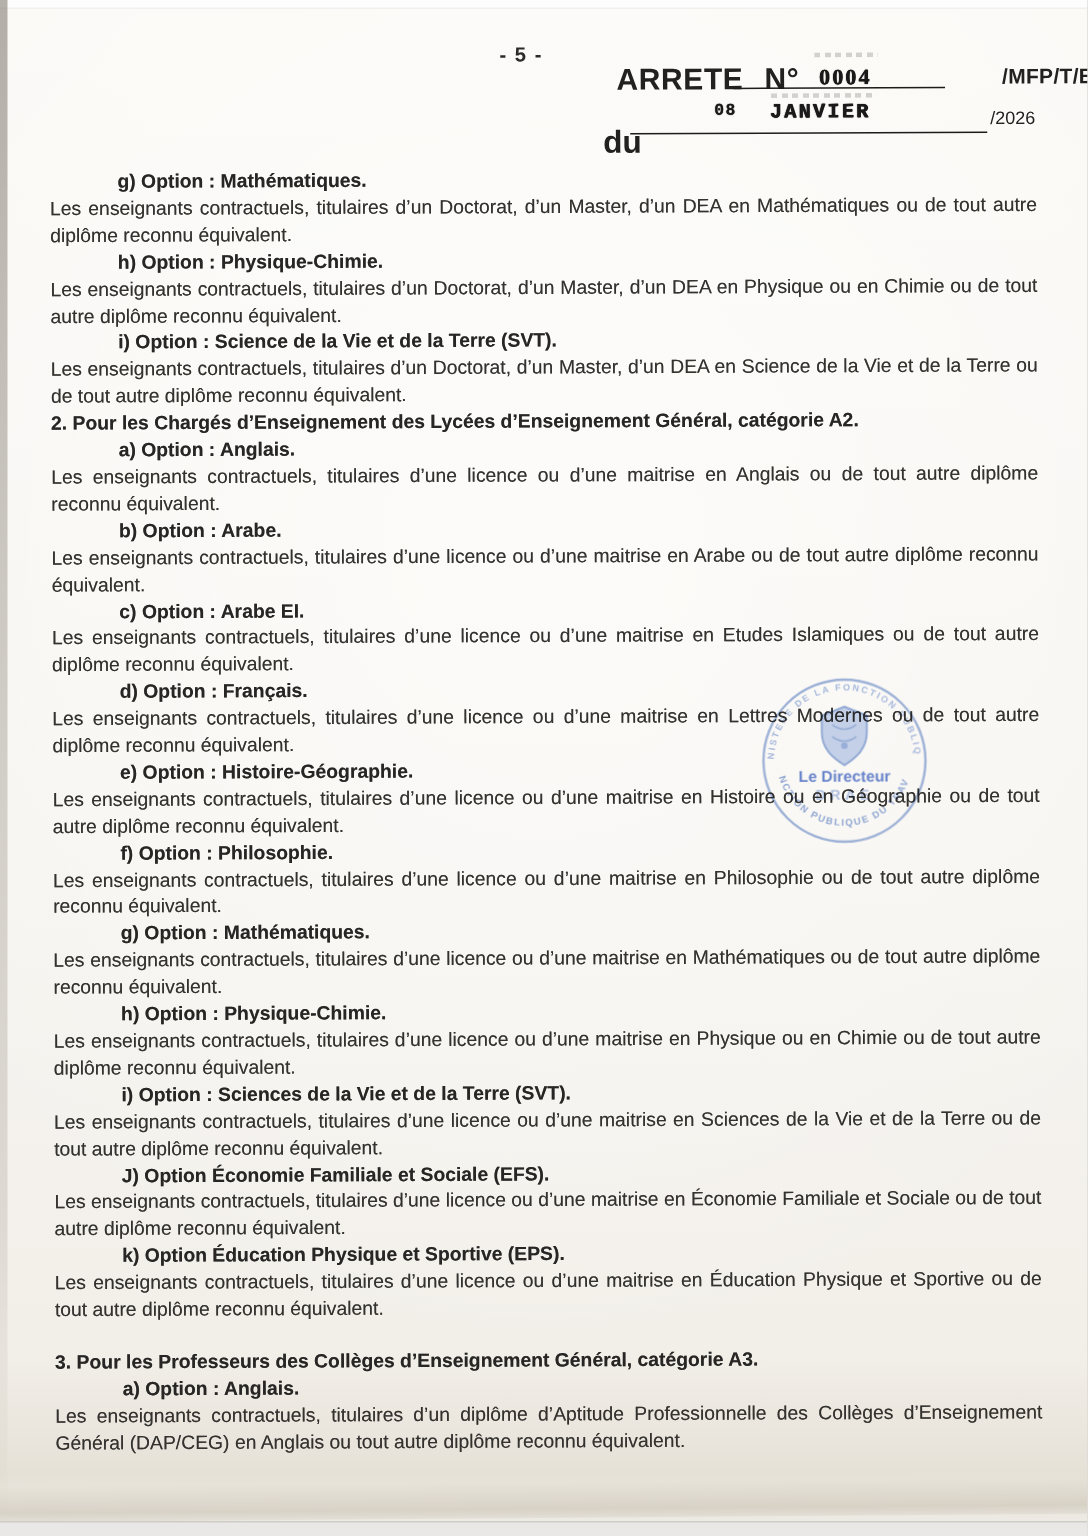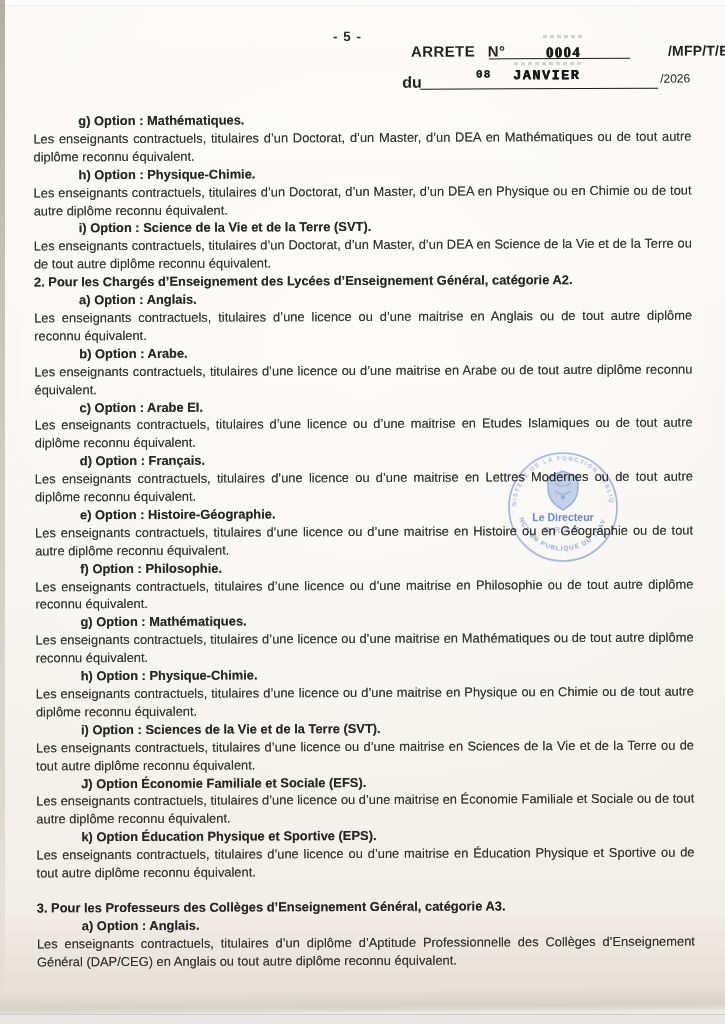--- a/index.html
+++ b/index.html
@@ -20,25 +20,25 @@
   .top-strip{position:absolute;top:0;left:0;right:0;height:5px;background:#fdfdfd;border-bottom:1px solid rgba(0,0,0,.05);}
   .left-strip{position:absolute;left:0;top:0;height:1010px;width:5px;
     background:linear-gradient(180deg,rgba(120,113,102,.55),rgba(150,144,133,.45) 40%,rgba(170,164,152,.30) 80%,rgba(170,164,152,0));}
   .bottom-band{position:absolute;left:-6px;right:-6px;top:988px;height:24px;
     background:linear-gradient(180deg,rgba(186,176,158,0) 0%,rgba(186,176,158,.40) 75%,rgba(186,176,158,.18) 100%);
     transform:rotate(-0.45deg);}
   .bottom-strip{position:absolute;left:0;right:0;bottom:0;height:9px;background:#e9e8e6;border-top:1px solid #cfccc6;}
 
   
   .pageno{position:absolute;left:335px;top:29px;font-weight:bold;font-size:13.5px;letter-spacing:1px;color:#2b2a28;}
-  .hdr-line1-label{position:absolute;left:413px;top:43px;font-weight:bold;font-size:15px;color:#222120;letter-spacing:.4px;word-spacing:8px;}
+  .hdr-line1-label{position:absolute;left:413px;top:43px;font-weight:bold;font-size:20px;color:#222120;letter-spacing:.4px;word-spacing:8px;}
   .u1{position:absolute;left:491px;top:41px;width:141px;height:18px;border-bottom:1.8px solid #1d1c1b;}
   .stamp-0004{position:absolute;left:548px;top:45px;font-family:Liberation Serif, serif;font-weight:bold;font-size:14.5px;letter-spacing:1.5px;color:#191919;text-shadow:0 0 .7px #111,.4px 0 .4px #222;}
   .hdr-mfp{position:absolute;left:670px;top:44px;font-weight:bold;font-size:14px;color:#222120;letter-spacing:.2px;}
-  .hdr-du{position:absolute;left:404px;top:74px;font-weight:bold;font-size:16px;color:#222120;}
+  .hdr-du{position:absolute;left:404px;top:84px;font-weight:bold;font-size:21px;color:#222120;}
   .u2{position:absolute;left:422px;top:71px;width:238px;height:18px;border-bottom:1.8px solid #1d1c1b;}
   .stamp-08{position:absolute;left:478px;top:69px;font-family:"Liberation Mono","DejaVu Sans Mono",monospace;font-weight:bold;font-size:11px;letter-spacing:1px;color:#1a1a1a;text-shadow:0 0 .7px #111;}
   .stamp-janvier{position:absolute;left:515px;top:69px;font-family:"Liberation Mono","DejaVu Sans Mono",monospace;font-weight:bold;font-size:13.5px;letter-spacing:1.5px;color:#1a1a1a;text-shadow:0 0 .7px #111,.4px 0 .4px #222;}
   .hdr-2026{position:absolute;left:662px;top:73px;font-weight:normal;font-size:12px;color:#222120;}
   .smudge{position:absolute;height:3px;opacity:.75;
     background:repeating-linear-gradient(90deg,#c5c3c0 0 4px,rgba(197,195,192,0) 4px 7px);}
   .smudge1{left:545px;top:36px;width:42px;}
   .smudge2{left:516px;top:63px;width:70px;}
 
   

